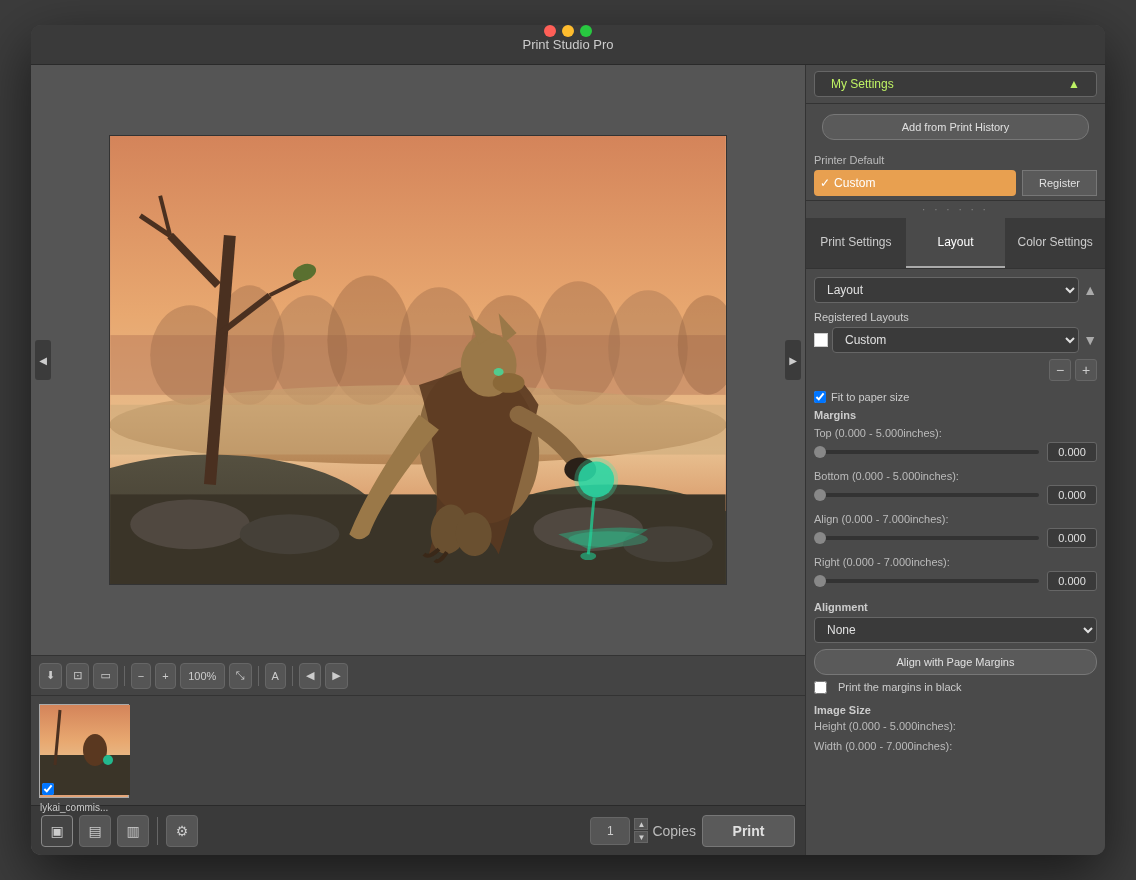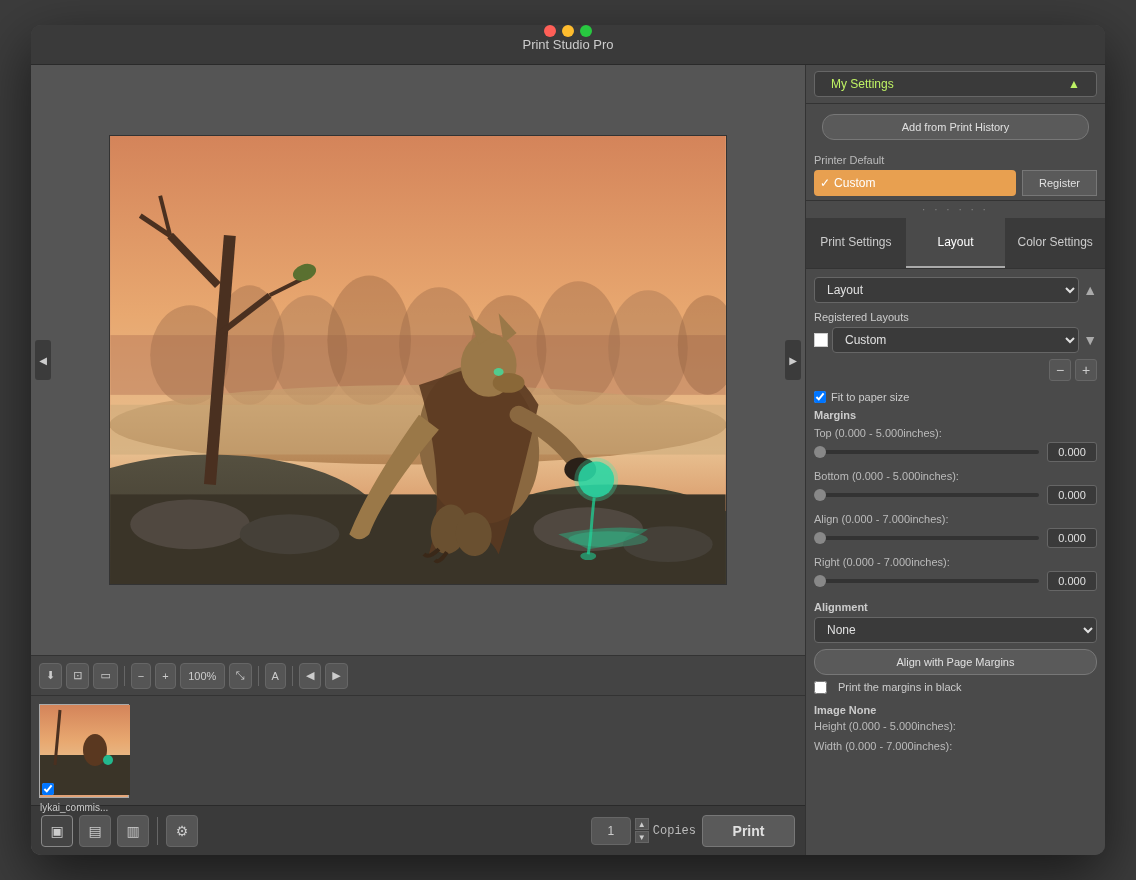--- a/index.html
+++ b/index.html
@@ -286,22 +286,21 @@
       border: 1px solid #666;
       color: #ccc;
       font-size: 8px;
       cursor: pointer;
       display: flex;
       align-items: center;
       justify-content: center;
     }
     .copies-label {
       color: #bbb;
-      font-size: 12px;
-      font-family: Liberation Mono, monospace;
+      font-size: 14px;
     }
     .print-btn {
       width: 93px;
       height: 32px;
       background: #5a5a5a;
       border: 1px solid #777;
       border-radius: 4px;
       color: #e0e0e0;
       font-size: 14px;
       font-weight: bold;
@@ -916,21 +915,21 @@
             <option>None</option>
           </select>
           <button class="align-margins-btn">Align with Page Margins</button>
           <div class="print-margins-row">
             <input type="checkbox" style="">
             <span class="panel-sublabel">Print the margins in black</span>
           </div>
         </div>
 
         <div class="panel-section">
-          <div class="image-size-label">Image None</div>
+          <div class="image-size-label">Image Size</div>
 
           <div class="margin-row">
             <div class="margin-row-label">Height (0.000 - 5.000inches):</div>
           </div>
 
           <div class="margin-row-label">Width (0.000 - 7.000inches):</div>
         </div>
       </div>
     </div>
   </div>

